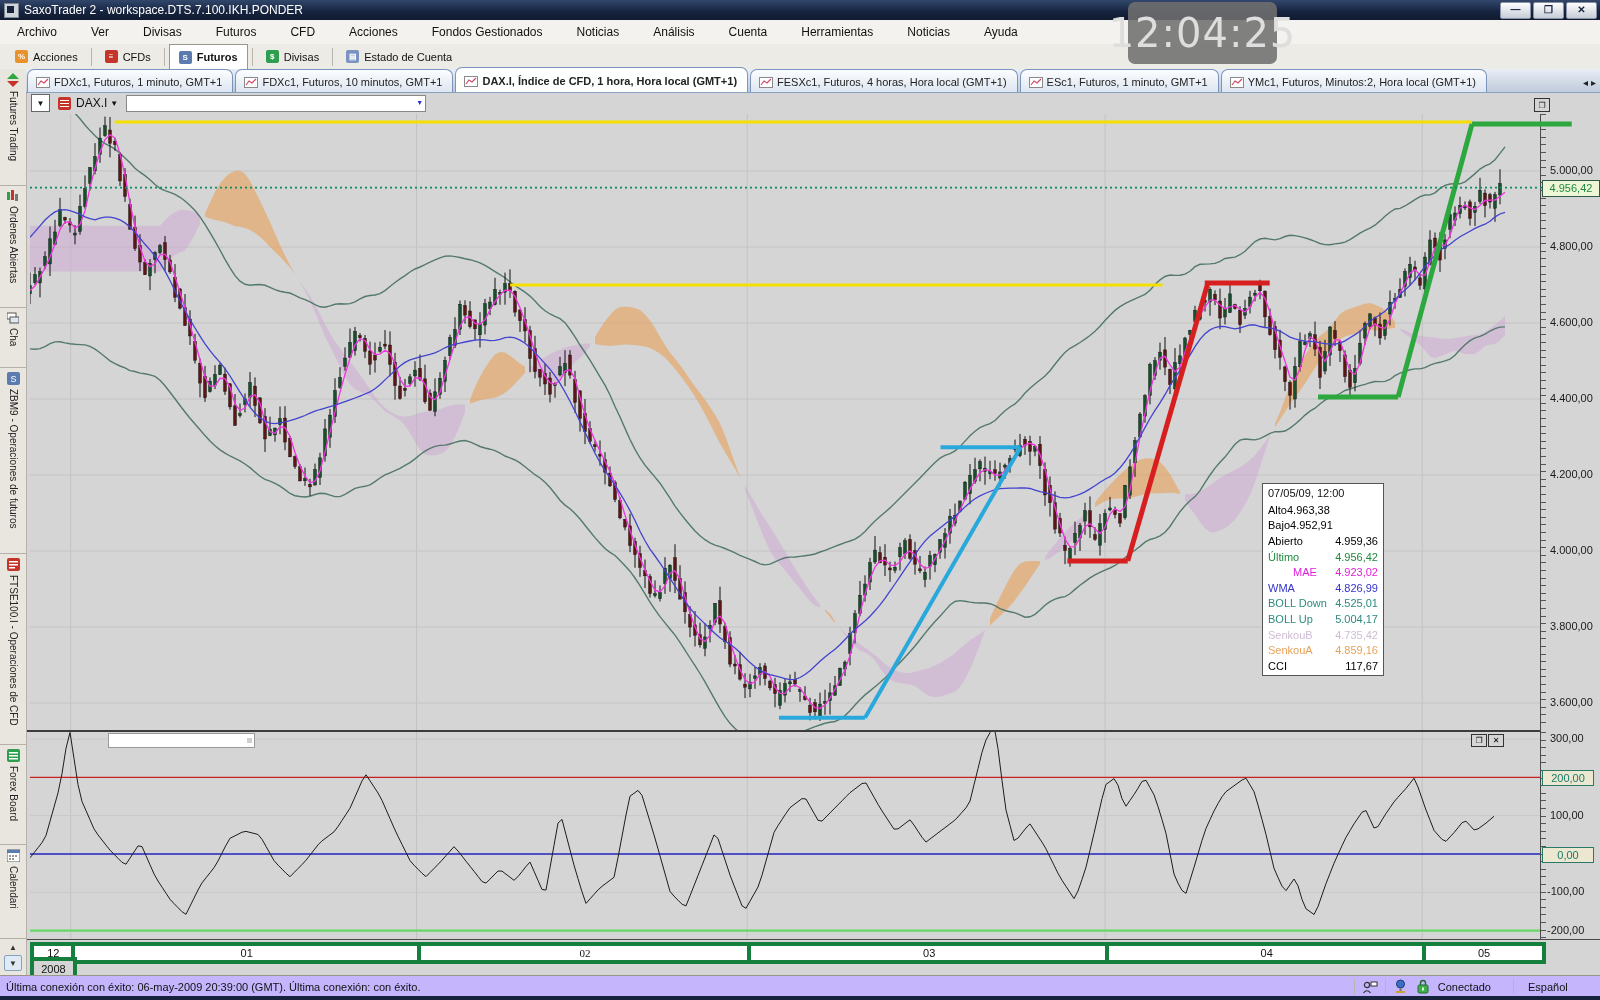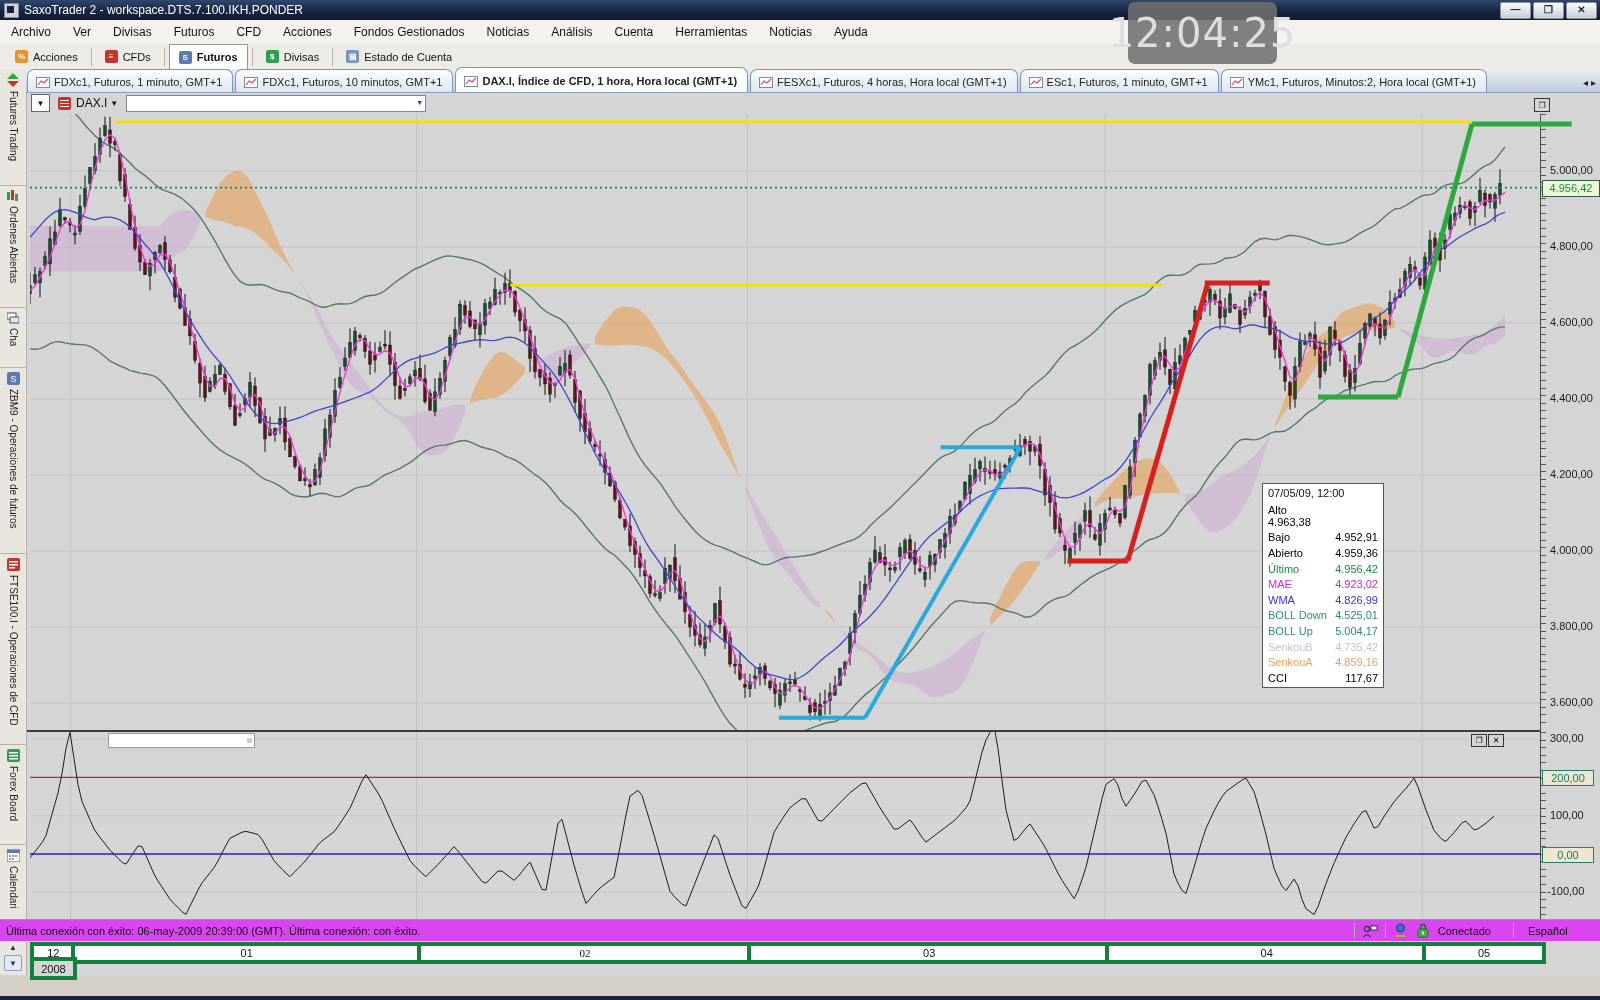--- a/index.html
+++ b/index.html
@@ -17,21 +17,21 @@
   #app-icon i{display:block;width:7px;height:7px;margin:2px;background:#16233e}
   #win-btns{margin-left:auto;display:flex;gap:2px;padding-right:3px}
   .winbtn{width:29px;height:15px;background:linear-gradient(#fdfdfd,#c6cdd8);
     border:1px solid #8a93a5;border-radius:2px;color:#16233e;font-size:10px;
     font-weight:bold;display:flex;align-items:center;justify-content:center;line-height:1}
 
   
   #menubar{left:0;top:20px;width:1600px;height:24px;background:#f4f2ee;
     border-bottom:1px solid #d8d4cc;display:flex;align-items:center;
     font-size:12px;color:#111;z-index:10}
-  .menu-item{padding:4px 11px;cursor:default}
+  .menu-item{padding:4px 17px;cursor:default}
 
   
   #toolbar{left:0;top:44px;width:1600px;height:25px;background:#edebe5;
     border-bottom:1px solid #c9c5bc;display:flex;align-items:center;
     font-size:11px;color:#111;z-index:10}
   .tbtn{display:flex;align-items:center;gap:5px;padding:3px 9px;height:18px}
   .tbtn.active{background:#fff;border:1px solid #9a968c;border-bottom-color:#fff;
     font-weight:bold;margin-top:1px}
   .tsep{width:1px;height:18px;background:#b9b5ab;margin:0 4px}
   .ticon{width:13px;height:13px;border-radius:2px;display:flex;align-items:center;
@@ -109,21 +109,21 @@
   .panel-btn{position:absolute;width:14px;height:11px;border:1px solid #333;background:#d5d5d5;
     display:flex;align-items:center;justify-content:center;font-size:8px;z-index:6;line-height:1}
 
   
   #xaxis{left:26px;top:939px;width:1574px;height:36px;background:#d5d5d5;
     border-top:1px solid #4a4a4a;z-index:5}
   .xbox{position:absolute;background:#fff;border:4px solid #15803d;font-size:11px;
     color:#111;display:flex;align-items:center;justify-content:center}
 
   
-  #statusbar{left:0;top:919px;width:1600px;height:21px;background:#d946ef;
+  #statusbar{left:0;top:975px;width:1600px;height:21px;background:#c4b5fd;
     border-top:1px solid #9a968c;display:flex;align-items:center;font-size:11px;
     color:#111;z-index:20}
   #status-text{padding-left:6px}
   .ssep{width:1px;height:15px;background:#b9b5ab;margin:0 7px}
   #status-right{margin-left:auto;display:flex;align-items:center;padding-right:12px}
   #bottomstrip{left:0;top:996px;width:1600px;height:4px;background:#17233d;z-index:20}
 
   svg{display:block}
 </style>
 </head>
@@ -1024,37 +1024,37 @@
     <div class="xbox" style="left: 721.25px; top: 2px; width: 355.87px; height: 14px;">03</div>
     <div class="xbox" style="left: 1079.12px; top: 2px; width: 315.1px; height: 14px;">04</div>
     <div class="xbox" style="left: 1396.22px; top: 2px; width: 115.78px; height: 14px;">05</div>
     <div class="xbox" style="left: 4px; top: 17px; width: 38.77px; height: 15px; background: rgb(213, 213, 213);">2008</div>
   </div>
 
 <div class="abs" id="tooltip" style="left:1262px;top:483px;width:120px;background:#fff;border:1px solid #555;
             z-index:12;font-size:11px;color:#111;padding:1px 0">
   <div style="padding:2px 5px 3px 5px">07/05/09, 12:00</div>
   <div id="tooltip-rows">
-      <div style="display: flex; padding: 1.8px 5px; color: rgb(0, 0, 0); flex-direction: column;">
+      <div style="display: flex; padding: 1.8px 5px; color: rgb(0, 0, 0);">
         <span>Alto</span>
         <span>4.963,38</span>
       </div>
-      <div style="display: flex; justify-content: space-between; padding: 1.8px 5px; color: rgb(0, 0, 0);">
+      <div style="display: flex; padding: 1.8px 5px; color: rgb(0, 0, 0);">
         <span>Bajo</span>
         <span>4.952,91</span>
       </div>
       <div style="display: flex; justify-content: space-between; padding: 1.8px 5px; color: rgb(0, 0, 0);">
         <span>Abierto</span>
         <span>4.959,36</span>
       </div>
       <div style="display: flex; justify-content: space-between; padding: 1.8px 5px; color: rgb(31, 138, 60);">
         <span>Último</span>
         <span>4.956,42</span>
       </div>
-      <div style="display: flex; justify-content: space-between; padding: 1.8px 5px; color: rgb(224, 32, 216);">
+      <div style="display: flex; justify-content: space-between; padding: 1.8px 5px; color: rgb(224, 32, 216); margin-left: 25px;">
         <span>MAE</span>
         <span>4.923,02</span>
       </div>
       <div style="display: flex; justify-content: space-between; padding: 1.8px 5px; color: rgb(52, 52, 204);">
         <span>WMA</span>
         <span>4.826,99</span>
       </div>
       <div style="display: flex; justify-content: space-between; padding: 1.8px 5px; color: rgb(42, 138, 128);">
         <span>BOLL Down</span>
         <span>4.525,01</span>

